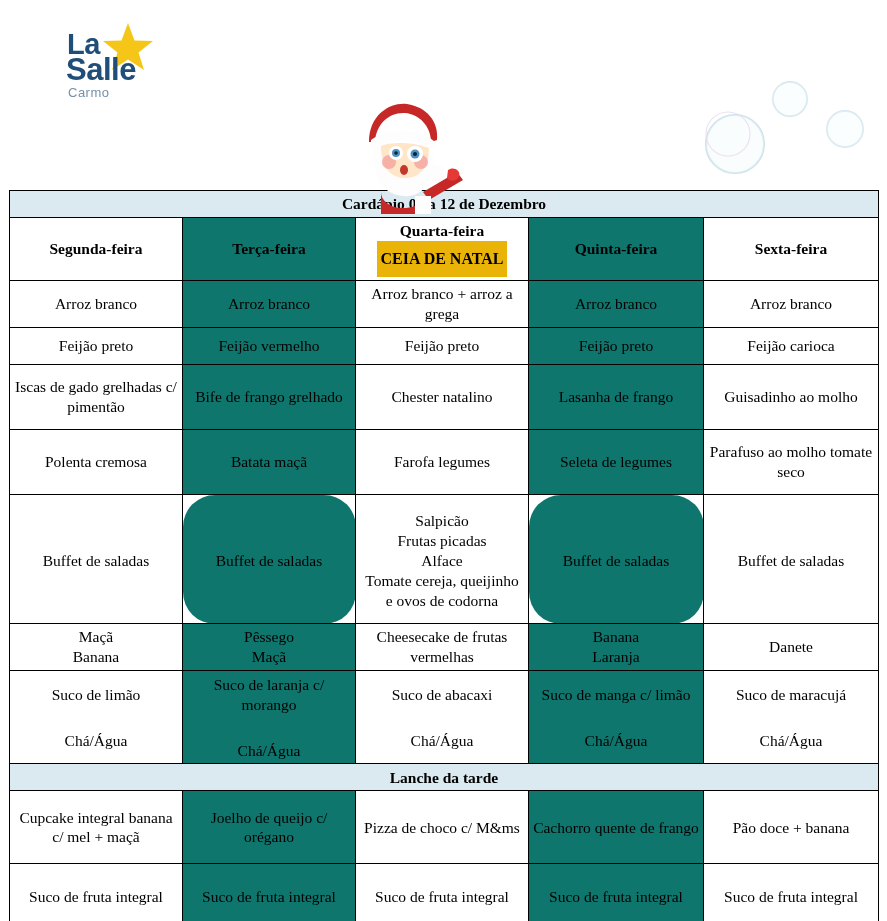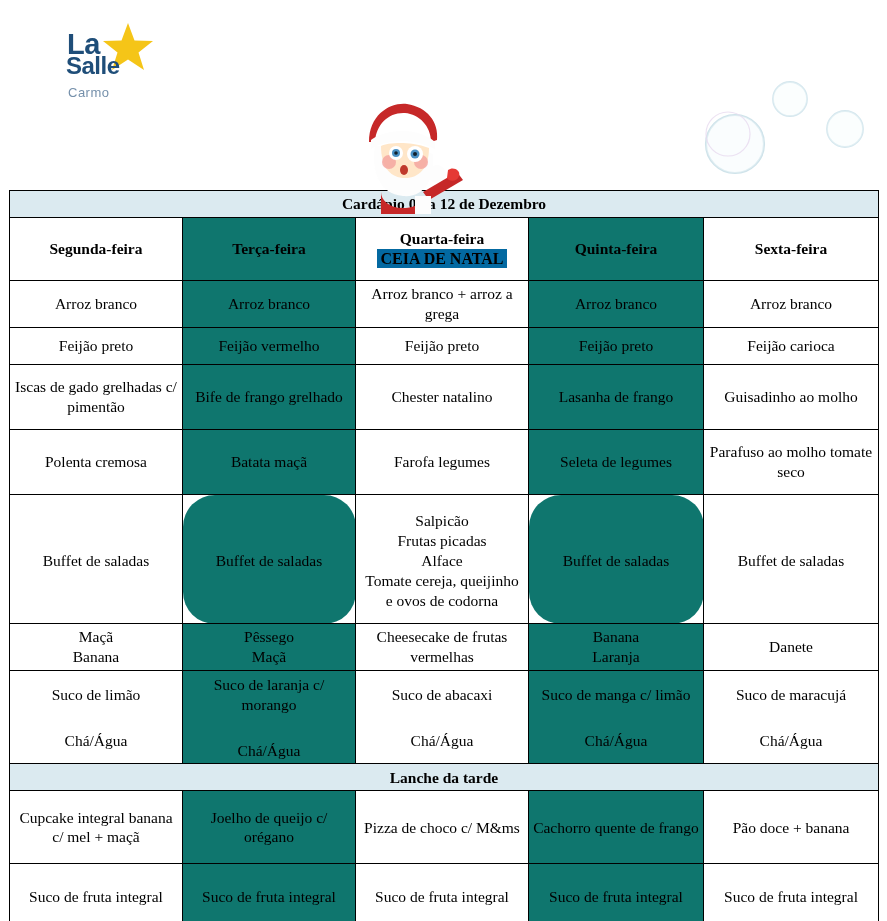--- a/index.html
+++ b/index.html
@@ -39,21 +39,21 @@
     font-size: 29px;
     color: #1f4e79;
     letter-spacing: -0.5px;
   }
   .logo-salle {
     position: absolute;
     left: 9px;
     top: 30px;
     font-family: "Liberation Sans", sans-serif;
     font-weight: bold;
-    font-size: 24px;
+    font-size: 31px;
     color: #1f4e79;
     letter-spacing: -0.5px;
   }
   .logo-carmo {
     position: absolute;
     left: 11px;
     top: 63px;
     font-family: "Liberation Sans", sans-serif;
     font-size: 13px;
     color: #7590ab;
@@ -124,22 +124,22 @@
     font-weight: bold;
     font-size: 16px;
     height: 56px;
     vertical-align: middle;
   }
   .shade { background: #0f766e; }
   .white { background: #ffffff; }
 
   .ceia {
     display: inline-block;
-    background: #0369a1;
-    padding: 0 4px;
+    background: #eab308;
+    padding: 8px 4px;
     font-weight: bold;
     font-size: 16px;
     line-height: 1.2;
   }
   .dayhead .dayname { display: block; }
 
   .cell-tall { height: 58px; }
   .cell-md   { height: 40px; }
   .cell-sm   { height: 30px; }
   .cell-salad{ height: 118px; vertical-align: top; padding-top: 7px !important; border-radius: 32px;}

